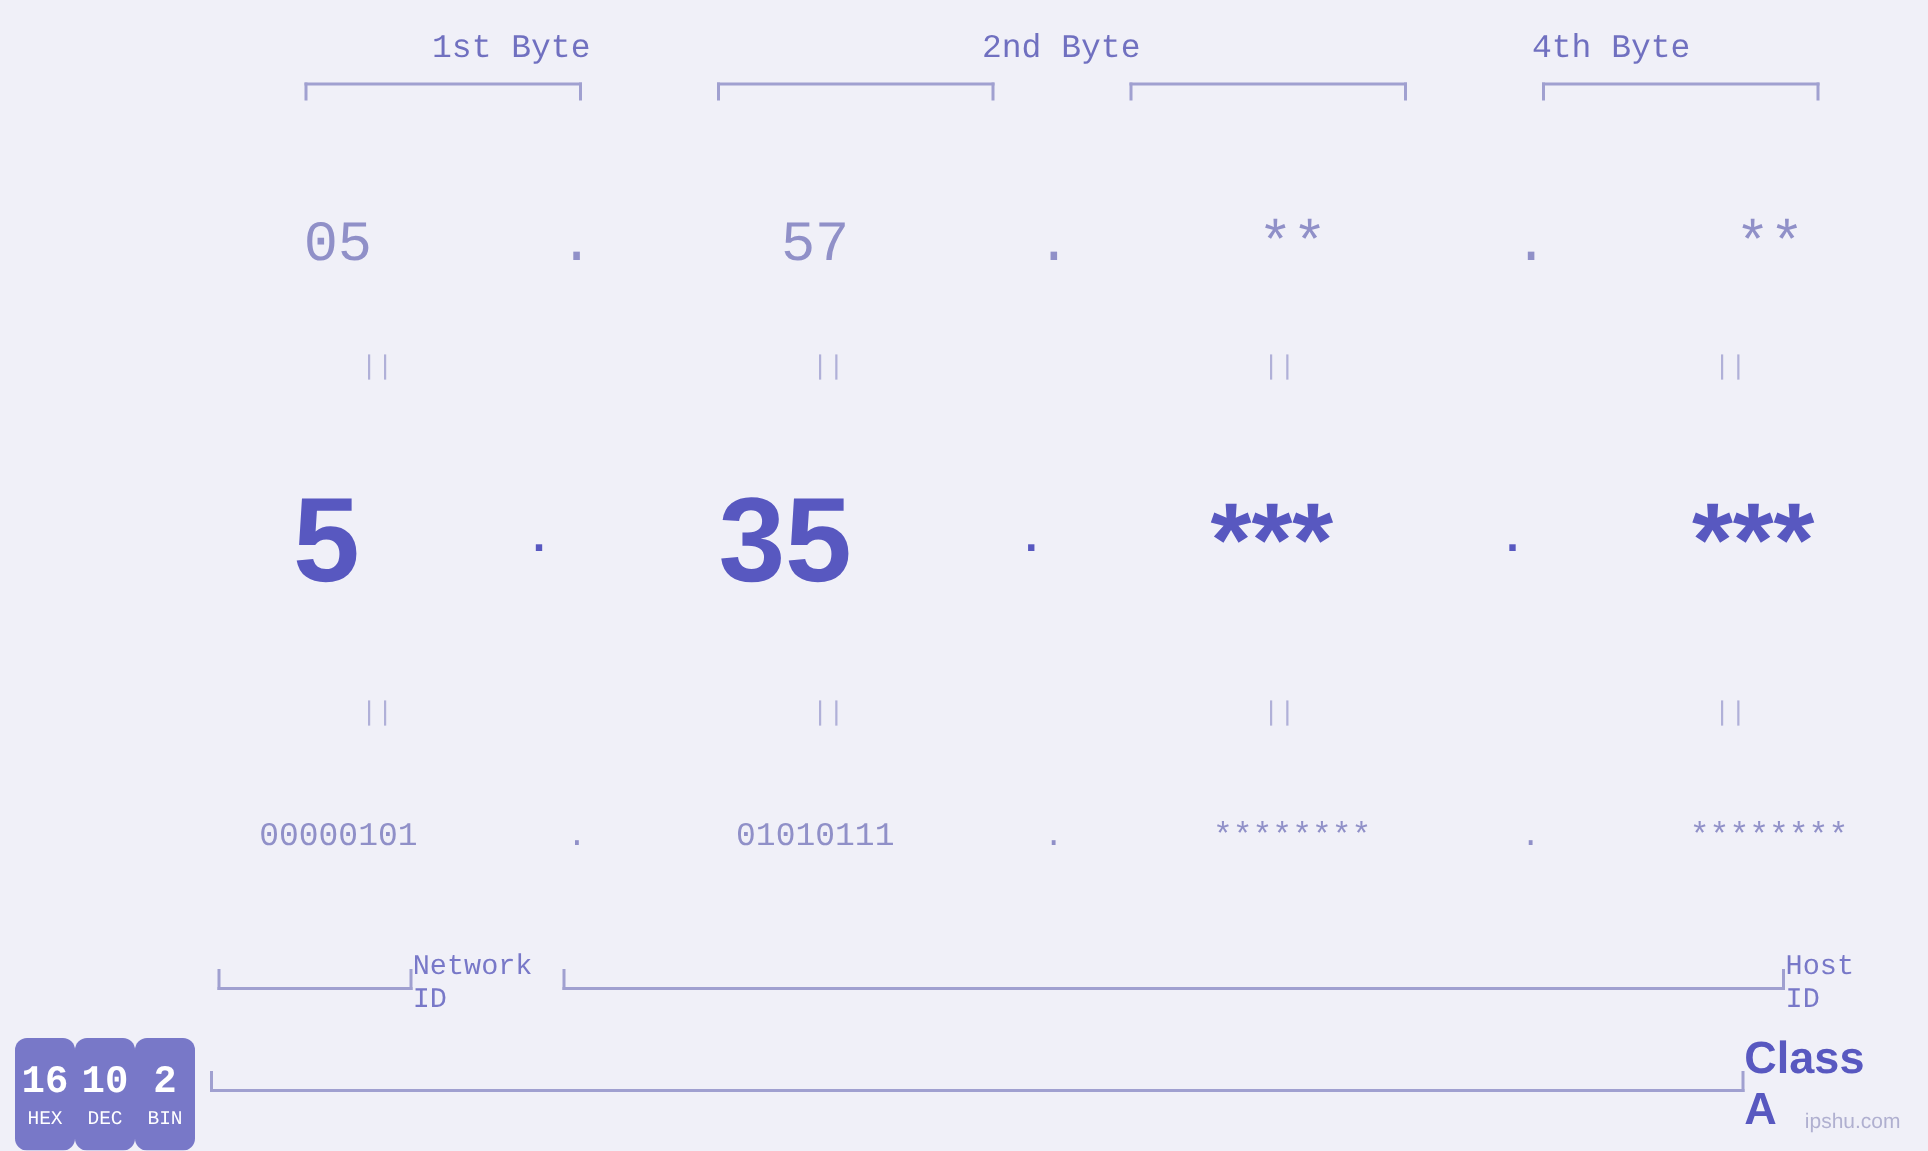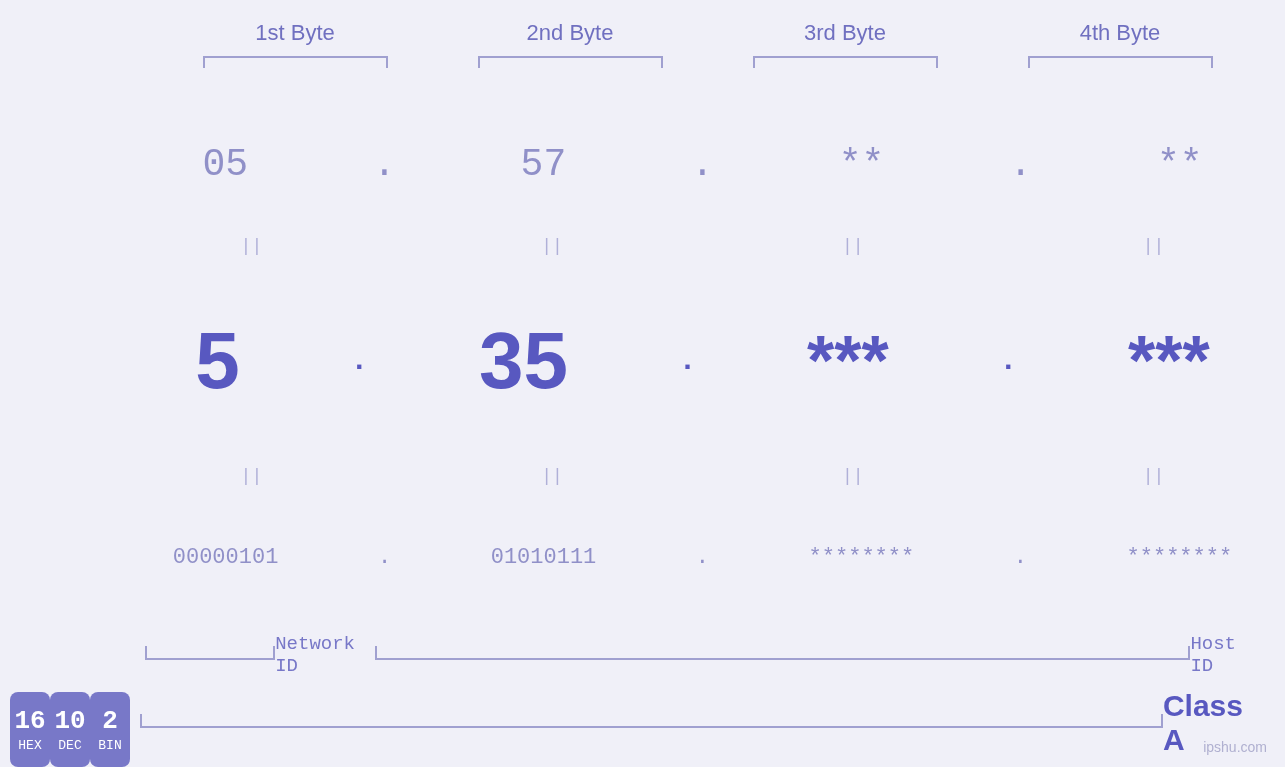--- a/index.html
+++ b/index.html
@@ -30,21 +30,21 @@
       margin-left: 130px;
       justify-content: space-around;
       margin-bottom: 10px;
     }
 
     .byte-header {
       width: 220px;
       text-align: center;
       color: #7070c0;
       font-size: 22px;
-      font-family: Liberation Sans, sans-serif;
+      font-family: Liberation Mono, monospace;
     }
 
     
     .bracket-row {
       display: flex;
       width: 1100px;
       margin-left: 130px;
       justify-content: space-around;
       margin-bottom: 20px;
     }
@@ -145,21 +145,20 @@
 
   </style>
 </head>
 <body>
 
 <div class="container">
 
   <div class="byte-headers">
     <div class="byte-header">1st Byte</div>
     <div class="byte-header">2nd Byte</div>
-    <div class="byte-header">3rd Byte</div>
     <div class="byte-header">4th Byte</div>
   </div>
 
   <div class="bracket-row">
     <div class="bracket"></div>
     <div class="bracket"></div>
     <div class="bracket"></div>
     <div class="bracket"></div>
   </div>
 

